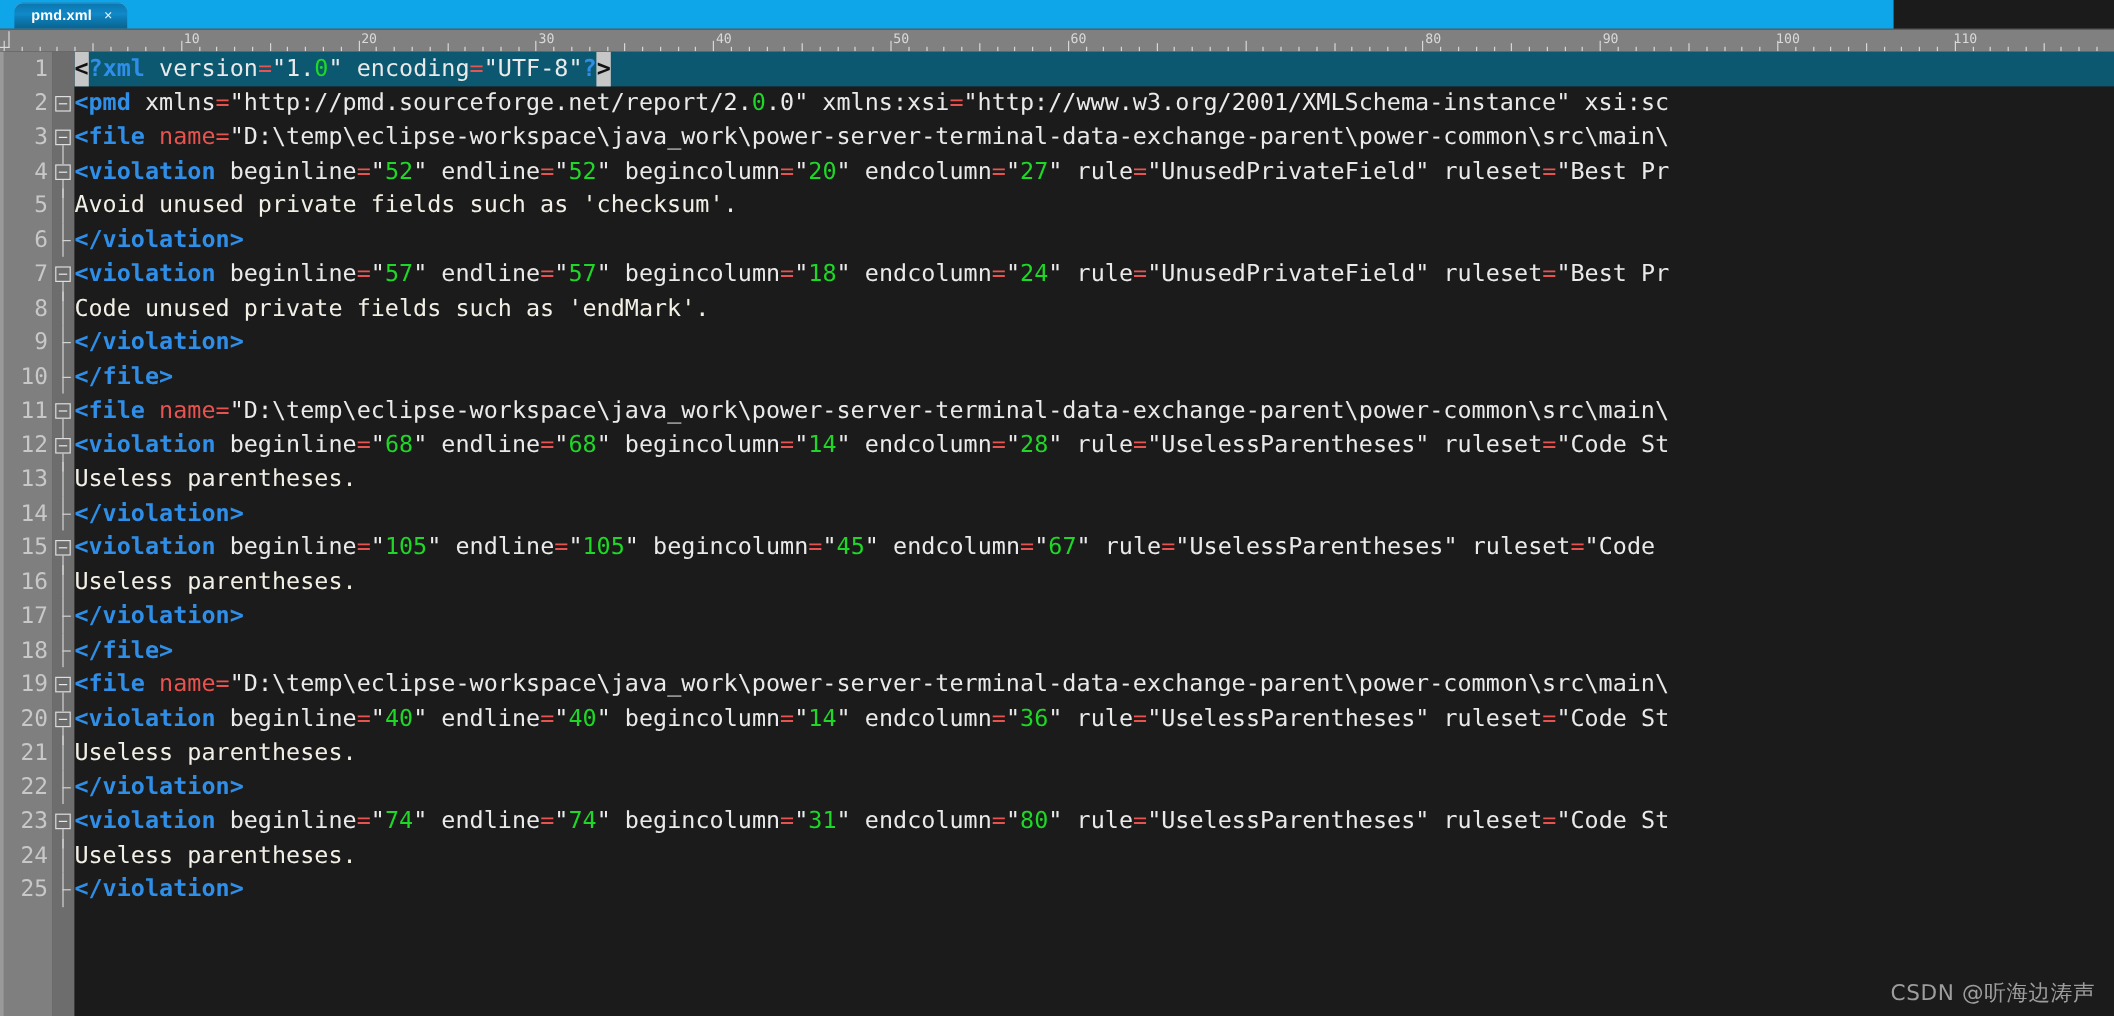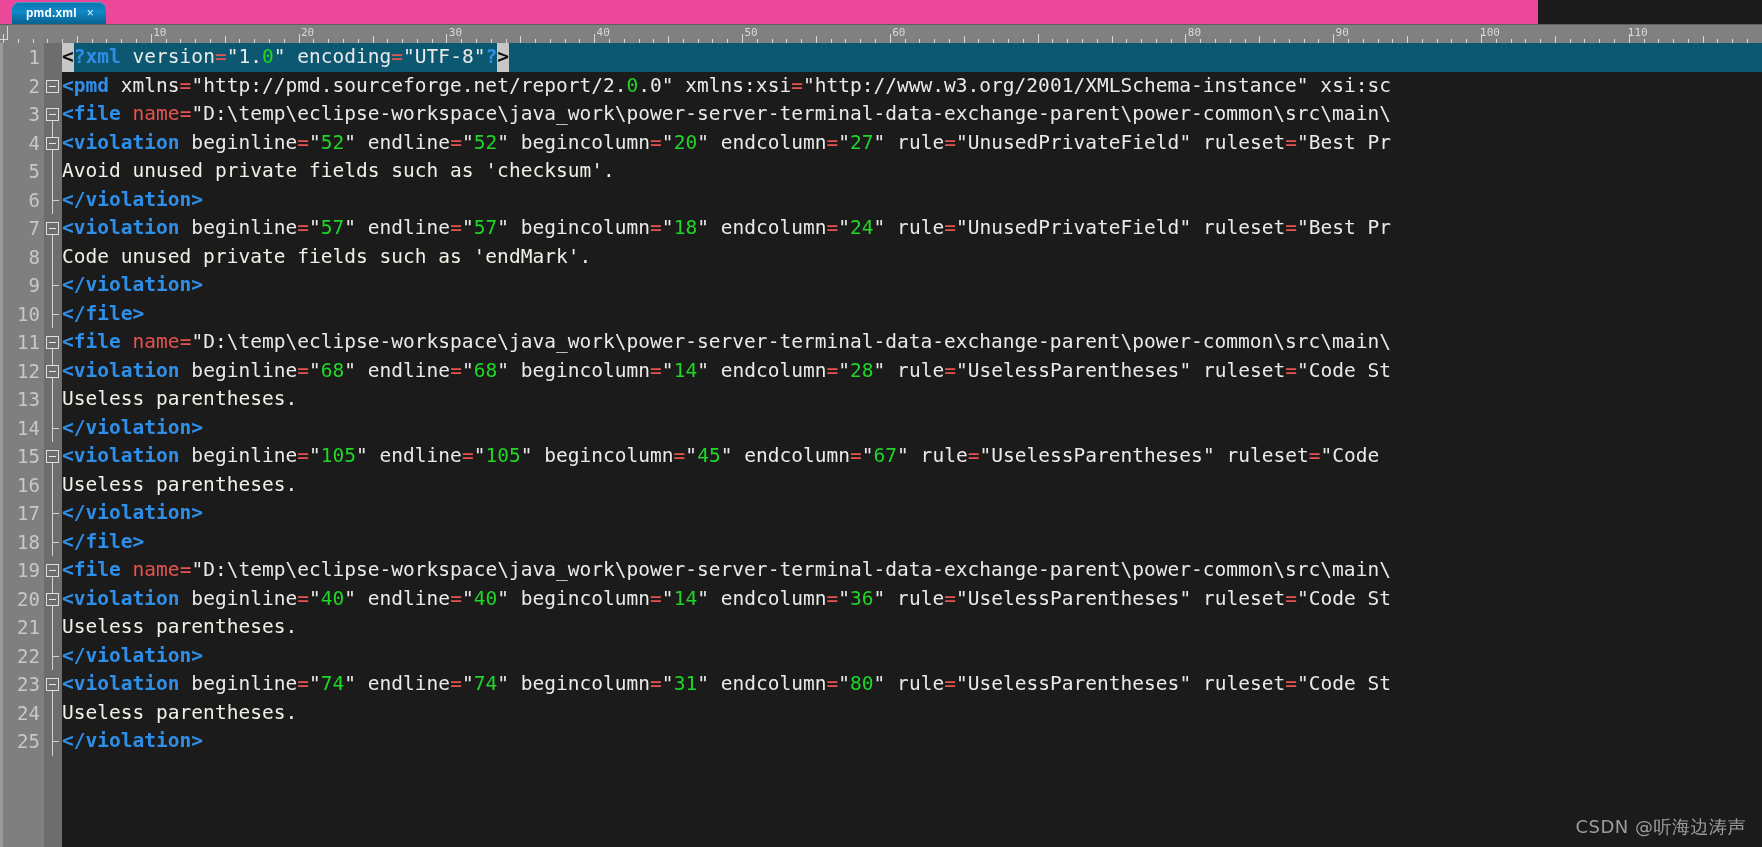--- a/index.html
+++ b/index.html
@@ -21,21 +21,22 @@
     background: #1b1b1b;
     overflow: hidden;
   }
 
   
   .tabbar {
     position: absolute;
     top: 0; left: 0;
     width: 1538px;
     height: 24px;
-    background: #ec4899;
+    background: #0ea5e9;
+    padding-left: 40px;
   }
   .tab {
     position: absolute;
     left: 12px;
     top: 2px;
     height: 22px;
     padding: 0 12px 0 14px;
     display: flex;
     align-items: center;
     gap: 10px;

